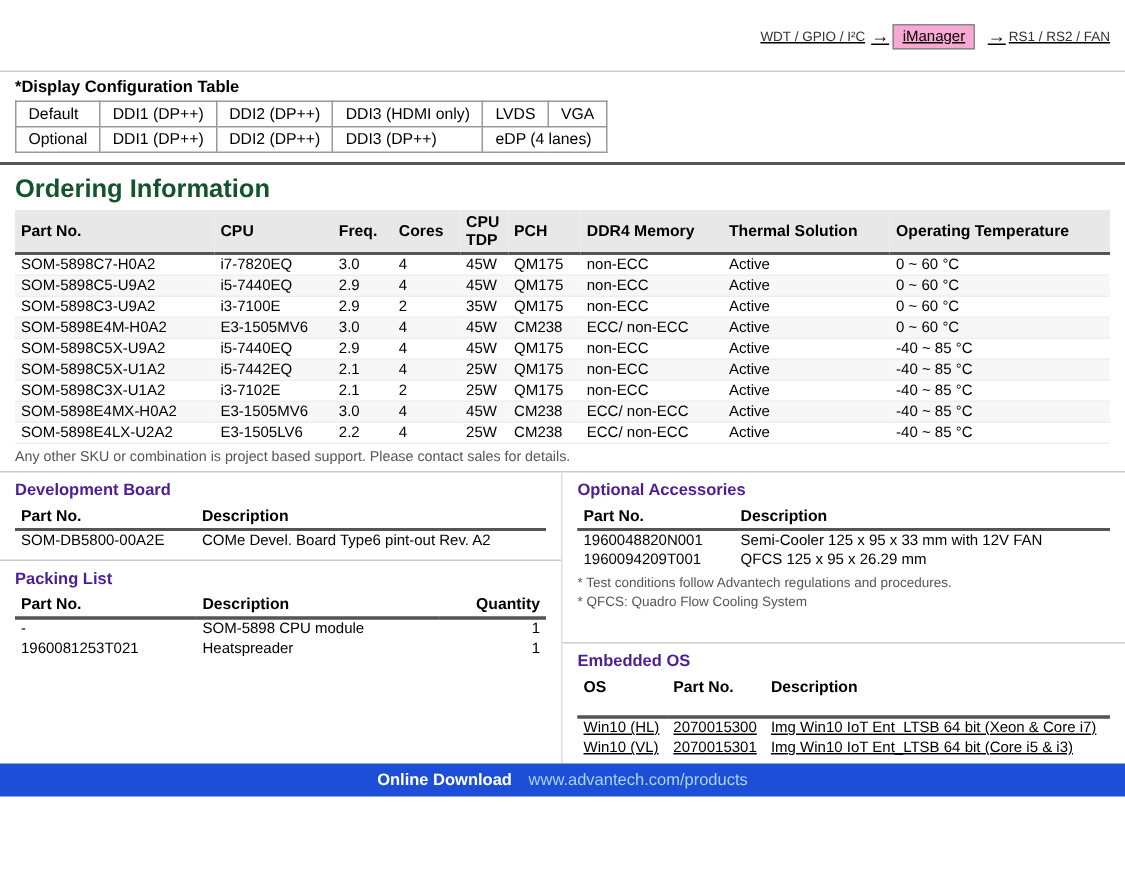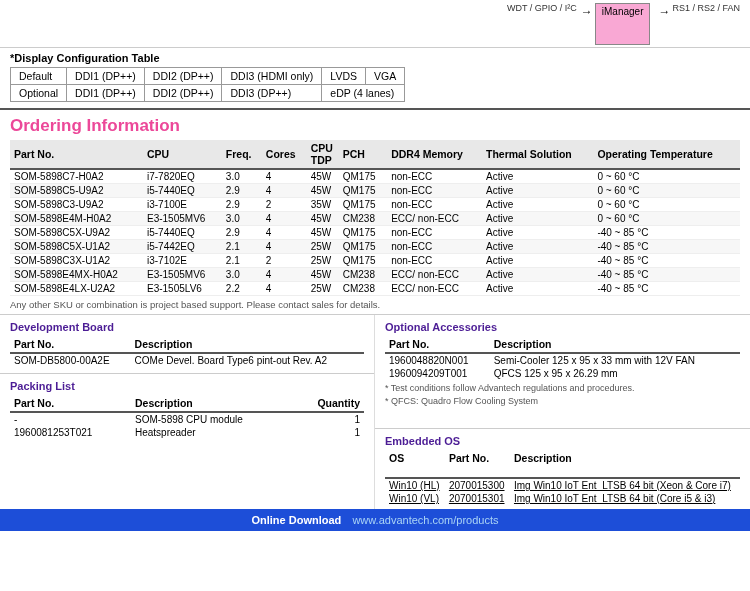--- a/index.html
+++ b/index.html
@@ -19,21 +19,23 @@
       border-bottom: 1px solid #ccc;
       display: flex;
       align-items: flex-end;
       height: 48px;
       position: relative;
     }
     .diagram-placeholder {
       width: 100%;
       height: 42px;
       display: flex;
+      align-items: center;
       justify-content: flex-end;
+      text-decoration: underline;
     }
     .imanager-box {
       border: 1px solid #888;
       background: #f9a8d4;
       padding: 2px 6px;
       font-size: 10px;
       margin-right: 8px;
     }
 
     
@@ -56,21 +58,21 @@
       font-size: 10.5px;
       text-align: left;
     }
 
     
     .ordering-section {
       padding: 6px 10px 4px 10px;
       border-bottom: 1px solid #ccc;
     }
     .section-title {
-      color: #ec4899;
+      color: #14532d;
       font-size: 17px;
       font-weight: bold;
       margin-bottom: 4px;
     }
     .ordering-table {
       border-collapse: collapse;
       width: 100%;
     }
     .ordering-table th {
       background: #e8e8e8;

